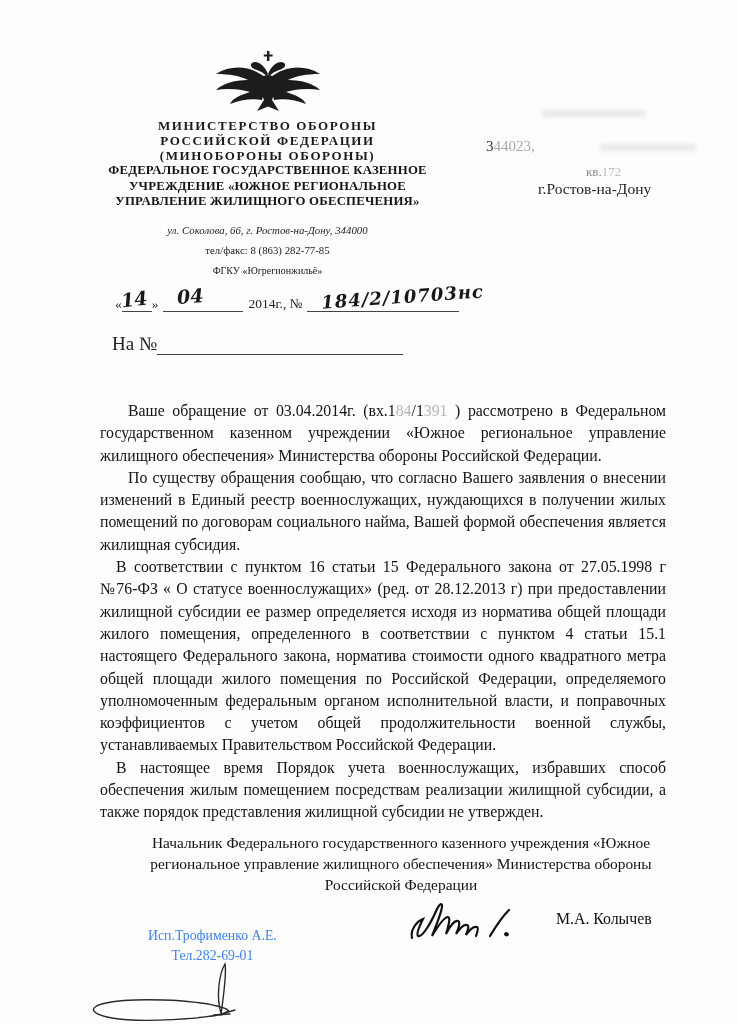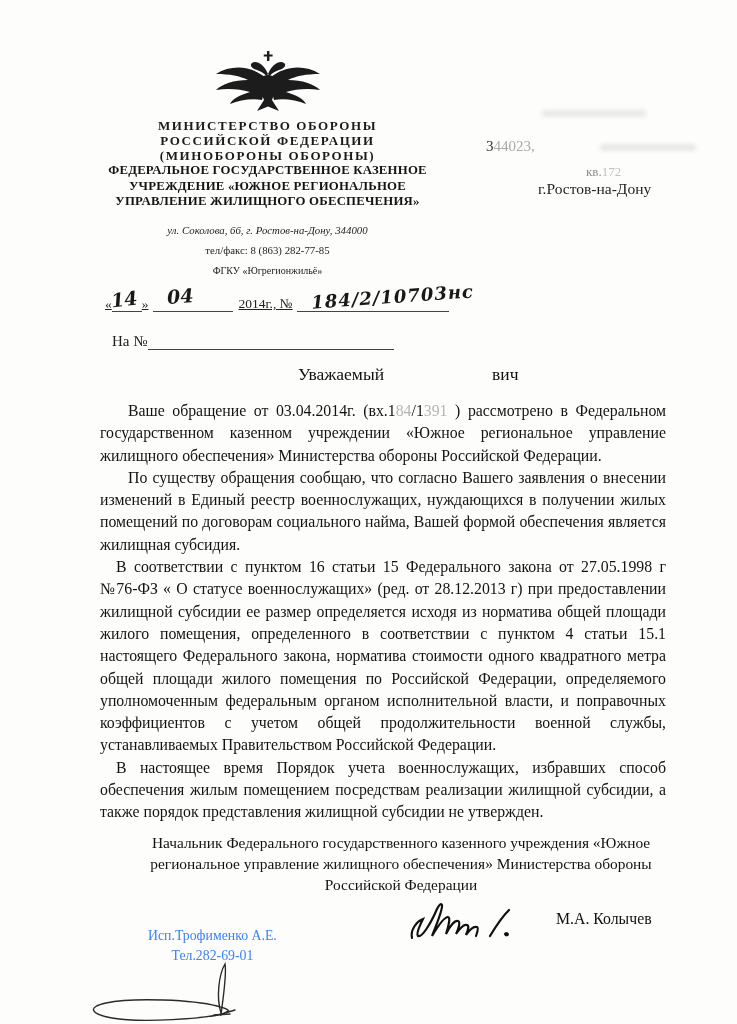--- a/index.html
+++ b/index.html
@@ -10,30 +10,30 @@
   }
   
   .lh{position:absolute;left:95px;top:50px;width:345px;text-align:center;}
   .emblem{display:block;margin:0 auto 4px auto;}
   .ministry{font-family:"Liberation Serif",serif;font-weight:700;font-size:13px;line-height:15px;letter-spacing:1.6px;color:#1b1b1b;}
   .orgname{font-weight:700;font-size:12.8px;line-height:15.5px;letter-spacing:0.2px;color:#141414;}
   .addr{margin-top:14px;font-size:10.8px;line-height:12px;color:#222;font-style:italic;}
   .phone{margin-top:8px;font-size:10.8px;color:#222;}
   .shortname{margin-top:9px;font-size:10px;color:#222;}
   
-  .dateline{position:absolute;left:105px;top:296px;font-size:13.5px;color:#222;white-space:nowrap;text-decoration:underline;}
+  .dateline{position:absolute;left:115px;top:296px;font-size:13.5px;color:#222;white-space:nowrap;}
   .u{display:inline-block;border-bottom:1.2px solid #444;height:14px;vertical-align:bottom;}
   .u-day{width:30px;}
   .u-month{width:80px;margin-left:4px;margin-right:6px;}
   .u-num{width:152px;margin-left:4px;}
   .hw{font-family:"DejaVu Serif",serif;font-style:italic;font-weight:700;color:#181818;}
   .hw-day{position:absolute;left:6px;top:-8px;font-size:19px;transform:rotate(-7deg);}
   .hw-month{position:absolute;left:62px;top:-11px;font-size:19px;transform:rotate(-4deg);}
   .hw-num{position:absolute;left:206px;top:-10px;font-size:18px;letter-spacing:1px;transform:rotate(-4deg);white-space:nowrap;}
-  .replyline{position:absolute;left:112px;top:333px;font-size:15px;color:#222;}
+  .replyline{position:absolute;left:112px;top:333px;font-size:19px;color:#222;}
   .u-reply{width:246px;}
   
   .recipient{position:absolute;left:480px;top:104px;width:250px;}
   .smudge{position:absolute;background:#8a8a8a;opacity:.18;filter:blur(2px);border-radius:3px;}
   .postcode{position:absolute;left:6px;top:34px;font-size:15px;}
   .postcode .dk{color:#333;}
   .postcode .ft{color:#a9a9a9;filter:blur(.4px);}
   .apt{position:absolute;left:106px;top:60px;font-size:13px;color:#8d8d8d;filter:blur(.4px);}
   .apt .num{color:#c0c0c0;}
   .city{position:absolute;left:58px;top:76px;font-size:15.5px;color:#1f1f1f;}
@@ -96,23 +96,20 @@
   </div>
 
   <div class="recipient">
     <div class="smudge" style="left:62px;top:6px;width:104px;height:7px;"></div>
     <div class="smudge" style="left:120px;top:40px;width:96px;height:7px;"></div>
     <div class="postcode"><span class="dk">3</span><span class="ft">44023,</span></div>
     <div class="apt"><span>кв.</span><span class="num">172</span></div>
     <div class="city">г.Ростов-на-Дону</div>
   </div>
 
-  <div class="salutation">
-    <span>Уважаемый</span><span class="gap"></span><span>вич</span>
-  </div>
 
   <div class="body">
     <p class="ind-lg"><span>Ваше обращение от 03.04.2014г. (вх.1</span><span class="faded">84</span><span>/1</span><span class="faded">391</span><span> ) рассмотрено в Федеральном государственном казенном учреждении «Южное региональное управление жилищного обеспечения» Министерства обороны Российской Федерации.</span></p>
     <p class="ind-lg">По существу обращения сообщаю, что согласно Вашего заявления о внесении изменений в Единый реестр военнослужащих, нуждающихся в получении жилых помещений по договорам социального найма, Вашей формой обеспечения является жилищная субсидия.</p>
     <p class="ind-sm">В соответствии с пунктом 16 статьи 15 Федерального закона от 27.05.1998 г №76-ФЗ « О статусе военнослужащих» (ред. от 28.12.2013 г) при предоставлении жилищной субсидии ее размер определяется исходя из норматива общей площади жилого помещения, определенного в соответствии с пунктом 4 статьи 15.1 настоящего Федерального закона, норматива стоимости одного квадратного метра общей площади жилого помещения по Российской Федерации, определяемого уполномоченным федеральным органом исполнительной власти, и поправочных коэффициентов с учетом общей продолжительности военной службы, устанавливаемых Правительством Российской Федерации.</p>
     <p class="ind-sm">В настоящее время Порядок учета военнослужащих, избравших способ обеспечения жилым помещением посредствам реализации жилищной субсидии, а также порядок представления жилищной субсидии не утвержден.</p>
   </div>
 
   <div class="sigblock">
     <div>Начальник Федерального государственного казенного учреждения «Южное</div>

